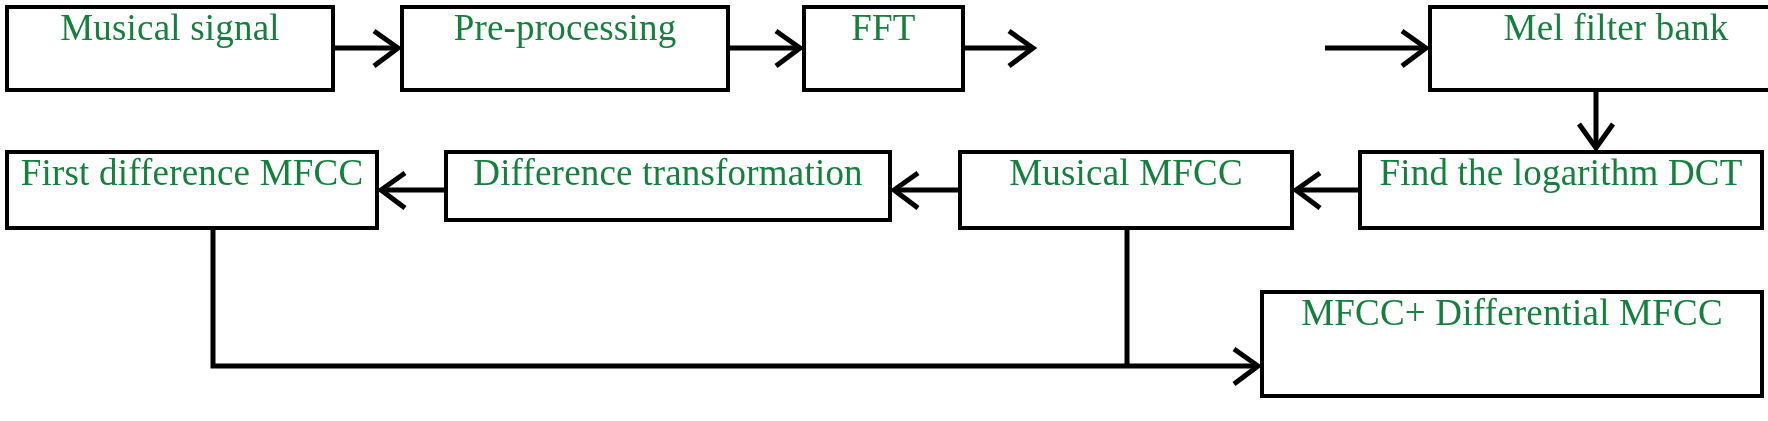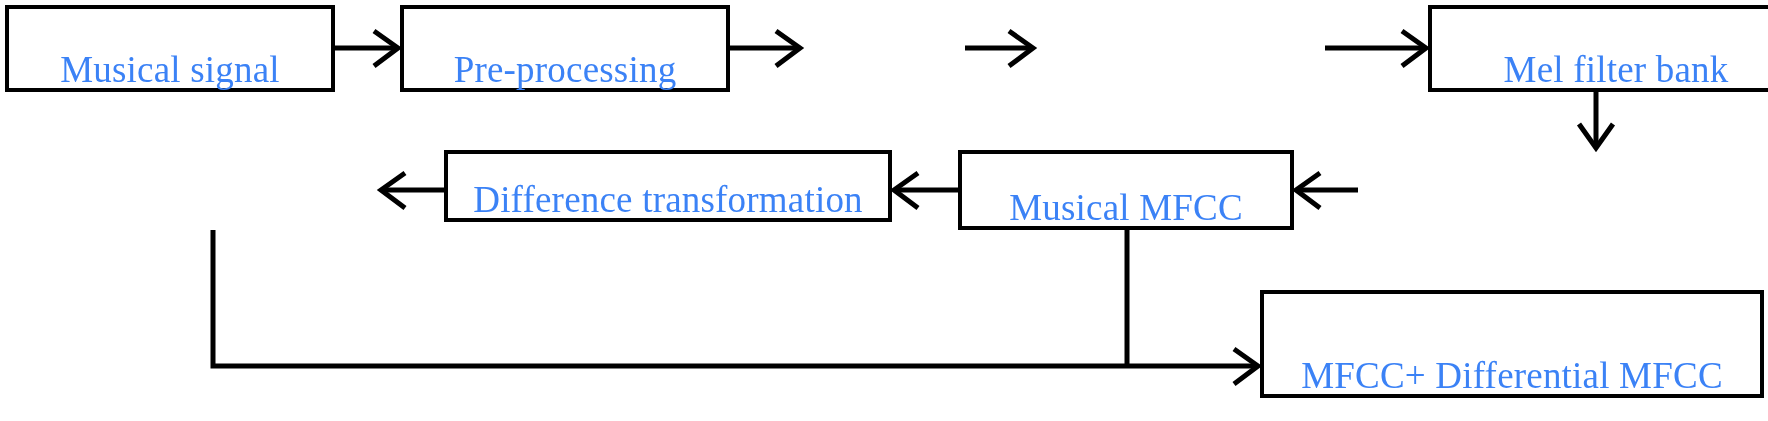--- a/index.html
+++ b/index.html
@@ -14,23 +14,23 @@
     background: #ffffff;
     font-family: "Liberation Serif", "DejaVu Serif", serif;
     overflow: hidden;
   }
   .node {
     position: absolute;
     box-sizing: border-box;
     border: 4px solid #000000;
     background: #ffffff;
     display: flex;
-    align-items: flex-end;
+    align-items: flex-start;
     justify-content: center;
-    color: #3b82f6;
+    color: #15803d;
     line-height: 1;
     white-space: nowrap;
   }
   .node-label {
     font-size: 37px;
     letter-spacing: 0.2px;
   }
   #edges {
     position: absolute;
     left: 0;
@@ -105,33 +105,42 @@
   </svg>
 
   <div class="node" style="left:5px; top:5px; width:330px; height:87px;">
     <span class="node-label">Musical signal</span>
   </div>
 
   <div class="node" style="left:400px; top:5px; width:330px; height:87px;">
     <span class="node-label">Pre-processing</span>
   </div>
 
+  <div class="node" style="left:802px; top:5px; width:163px; height:87px;">
+    <span class="node-label">FFT</span>
+  </div>
 
 
   <div class="node" style="left:1428px; top:5px; width:376px; height:87px;">
     <span class="node-label">Mel filter bank</span>
   </div>
 
+  <div class="node" style="left:5px; top:150px; width:374px; height:80px;">
+    <span class="node-label">First difference MFCC</span>
+  </div>
 
   <div class="node" style="left:444px; top:150px; width:448px; height:72px;">
     <span class="node-label">Difference transformation</span>
   </div>
 
   <div class="node" style="left:958px; top:150px; width:336px; height:80px;">
     <span class="node-label">Musical MFCC</span>
   </div>
 
+  <div class="node" style="left:1358px; top:150px; width:406px; height:80px;">
+    <span class="node-label">Find the logarithm DCT</span>
+  </div>
 
   <div class="node" style="left:1260px; top:290px; width:504px; height:108px;">
     <span class="node-label">MFCC+ Differential MFCC</span>
   </div>
 
 </div>
 
 </body></html>

